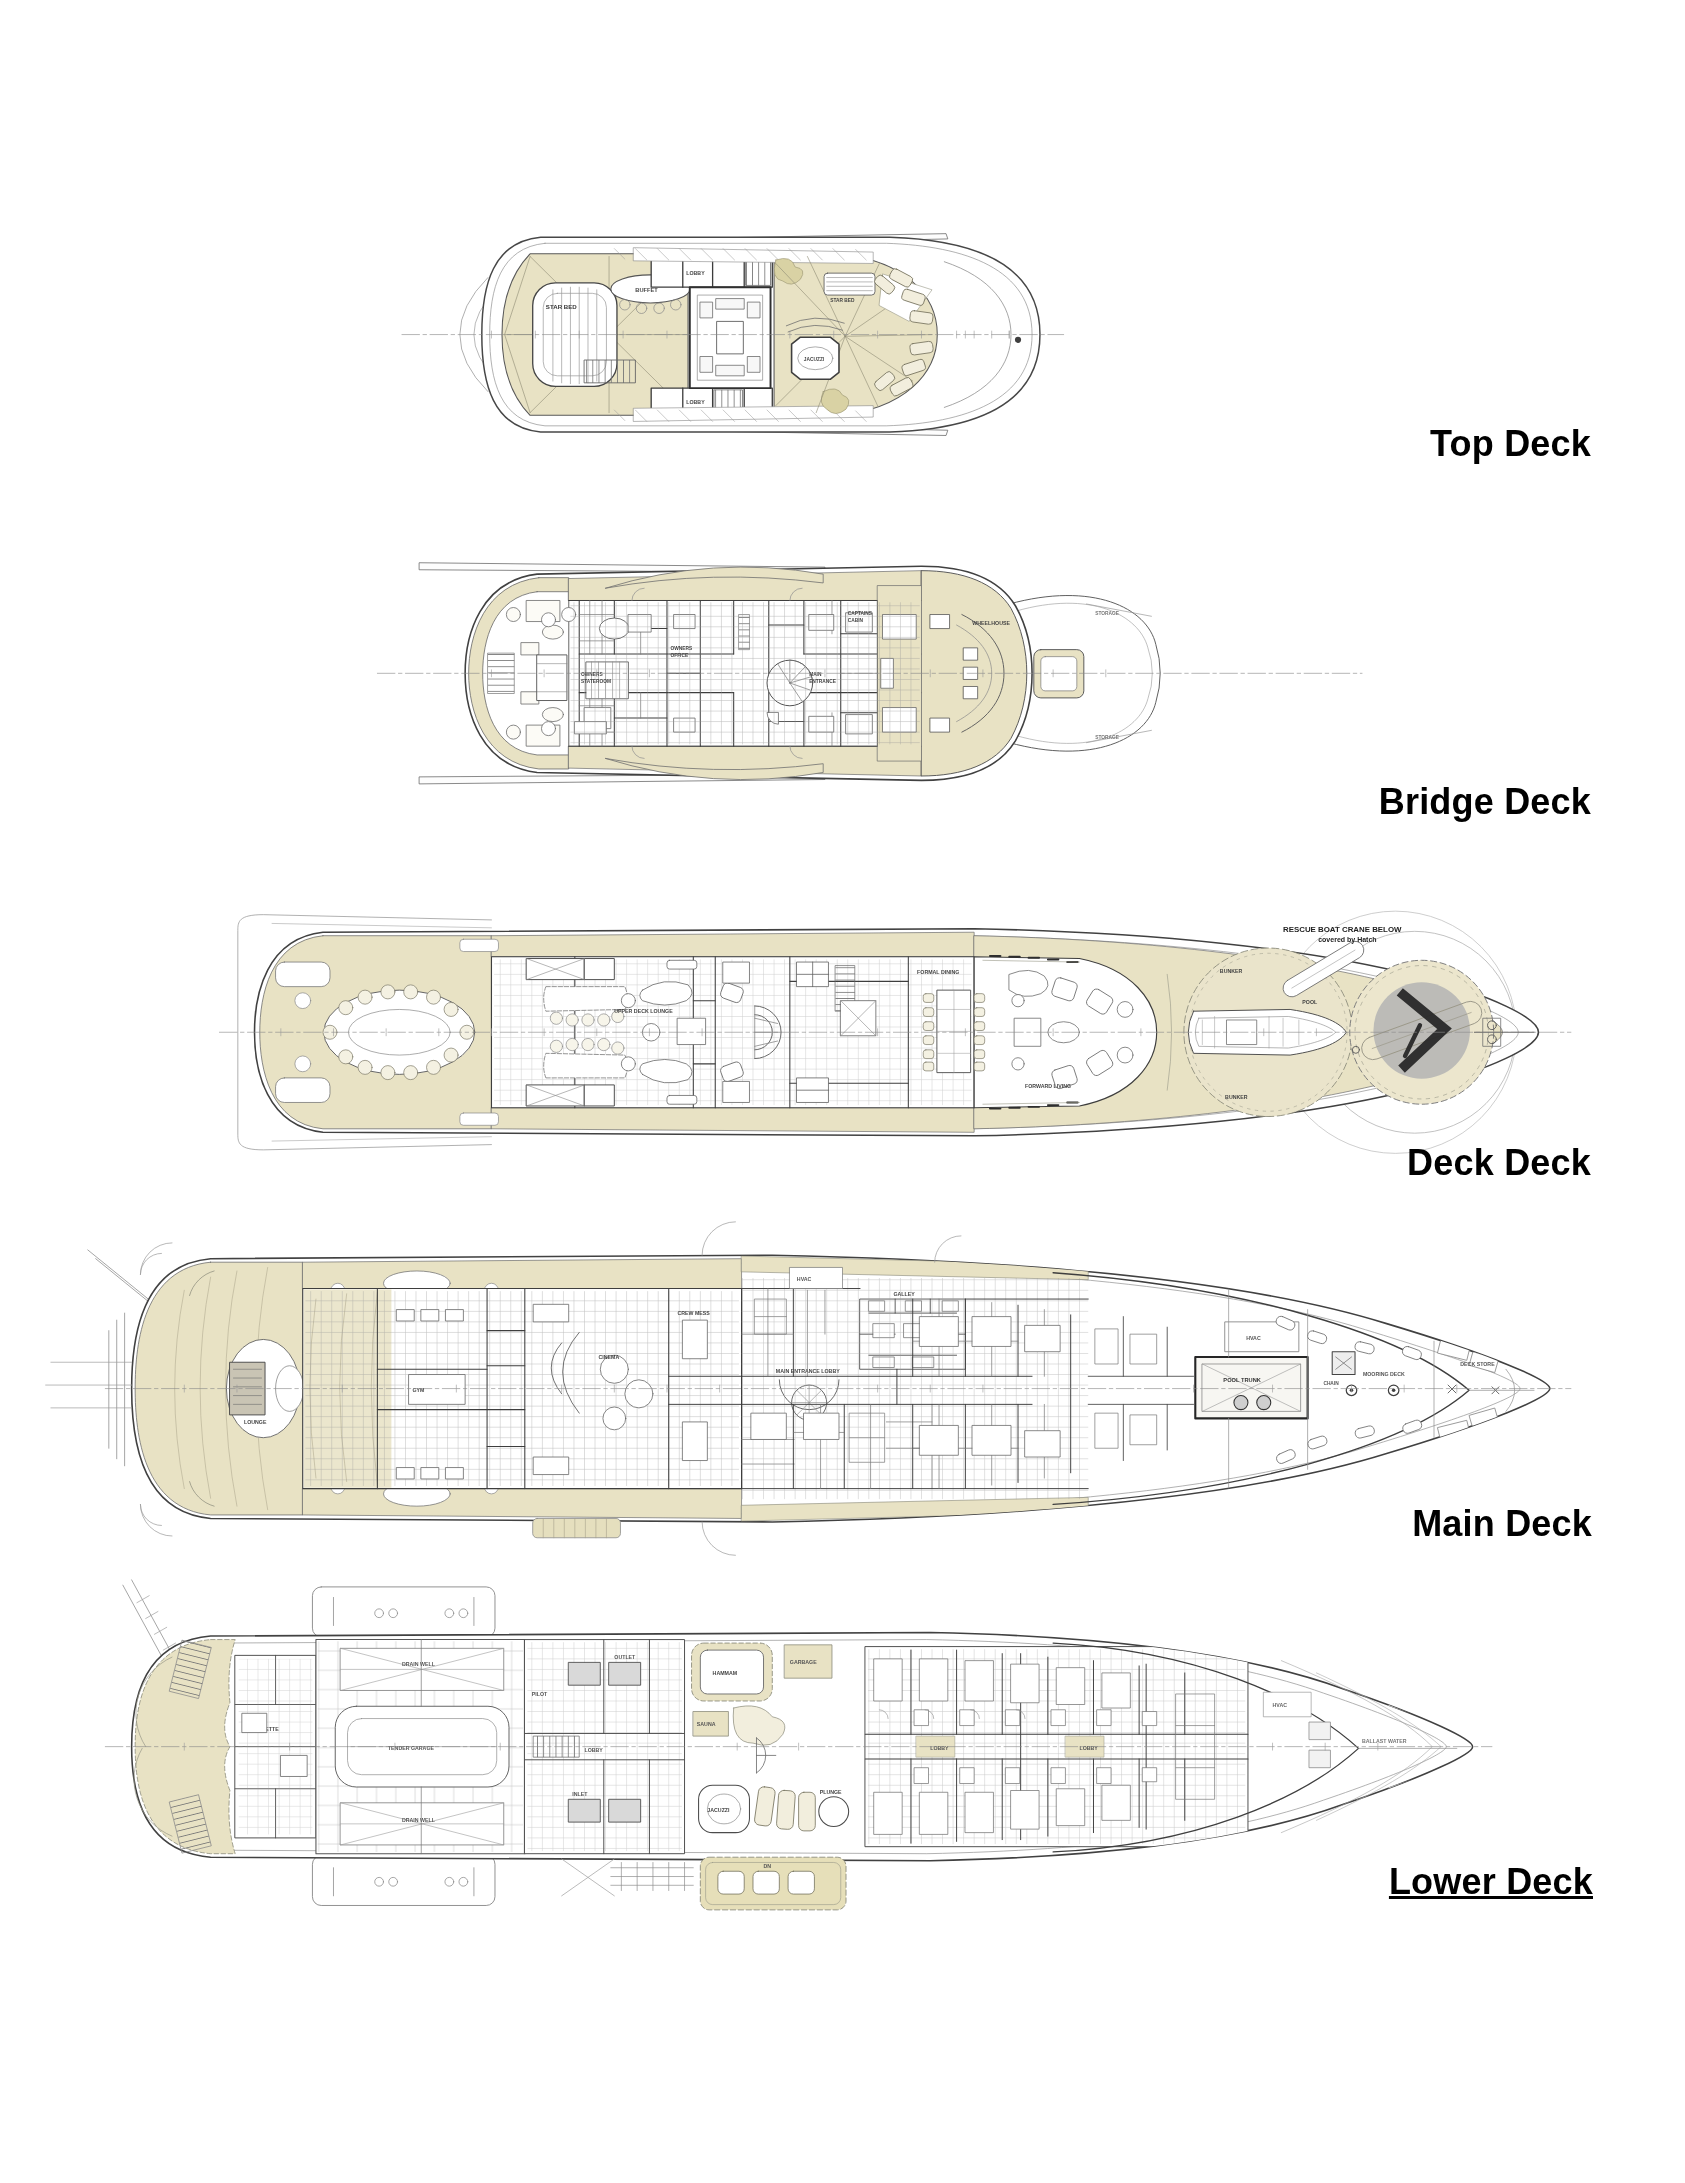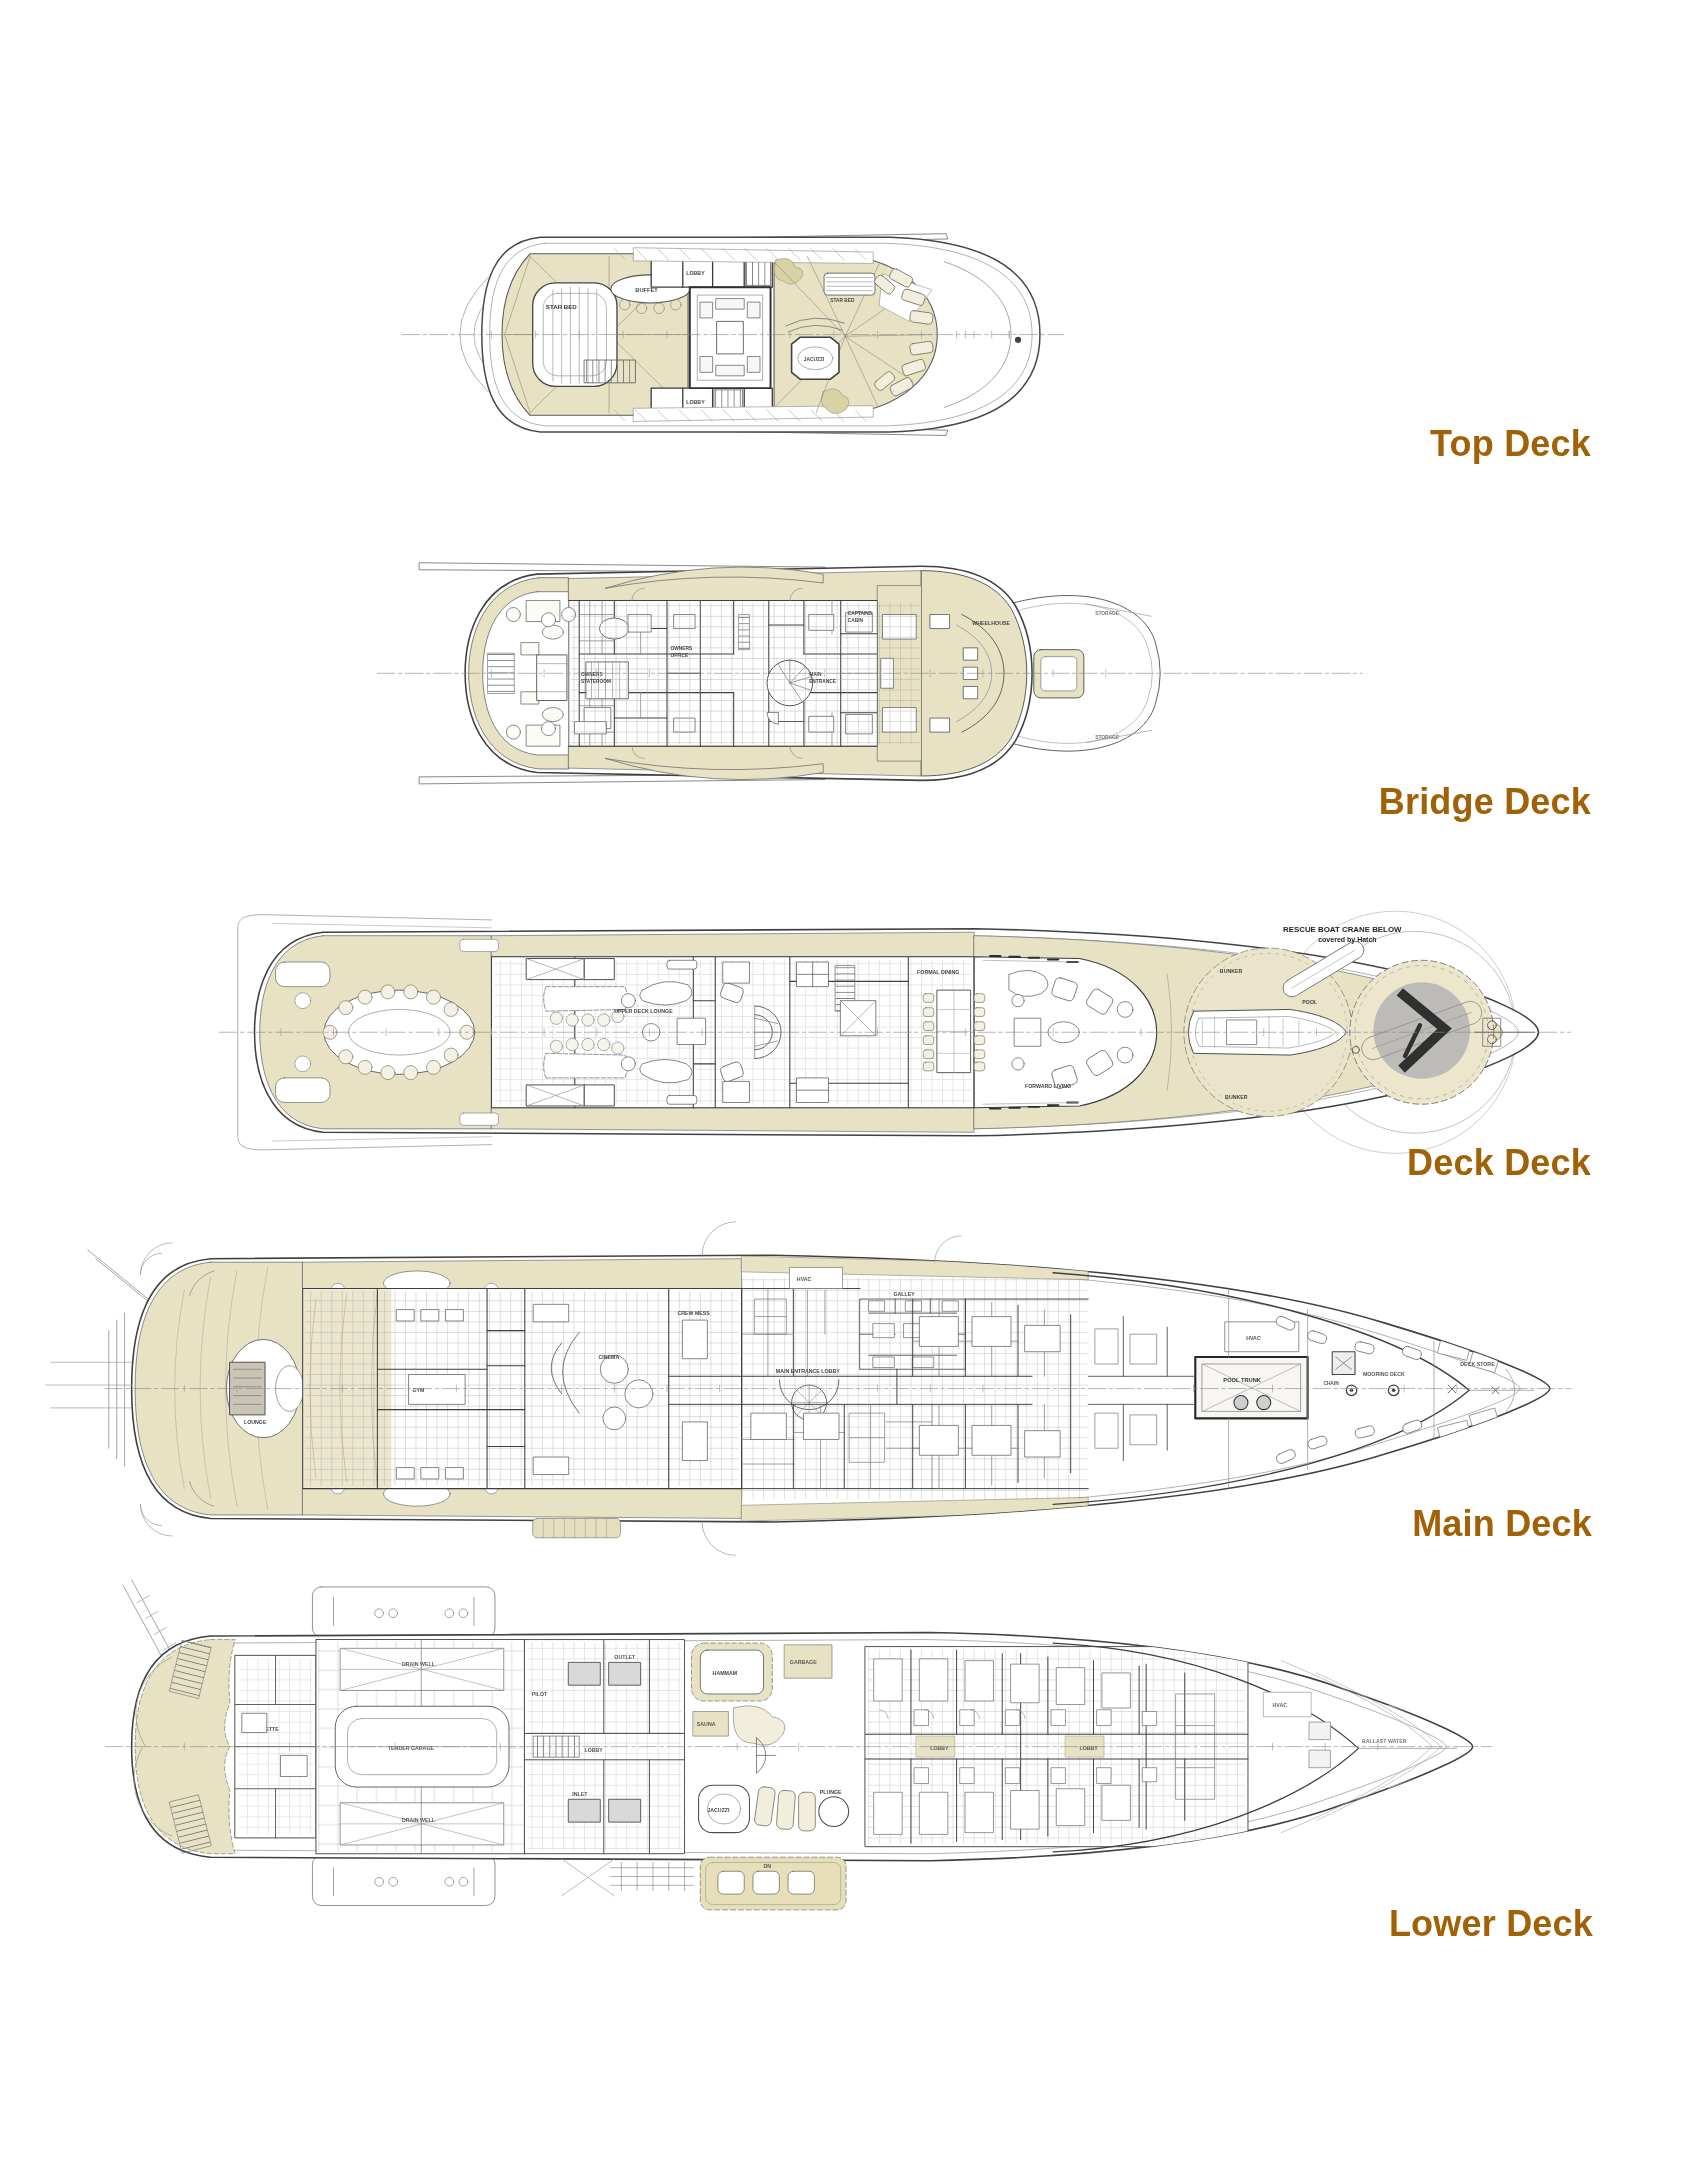--- a/index.html
+++ b/index.html
@@ -1,18 +1,18 @@
 <!DOCTYPE html>
 <html style="font-size:14px"><head>
 <meta charset="utf-8">
 <style>
   html,body{margin:0;padding:0;background:#ffffff;}
   #page{position:relative;width:1685px;height:2183px;background:#ffffff;overflow:hidden;
         font-family:"Liberation Sans", sans-serif;}
-  .lbl{position:absolute;color:#a16207;font-weight:bold;font-size:36px;letter-spacing:0.2px;
+  .lbl{position:absolute;color:#000000;font-weight:bold;font-size:36px;letter-spacing:0.2px;
        white-space:nowrap;transform:translateX(-100%);}
 </style>
 </head>
 <body>
 <div id="page">
 <svg width="1685" height="2183" viewBox="0 0 1920 2487" style="position:absolute;left:0;top:0" xmlns="http://www.w3.org/2000/svg">
 <defs>
   <pattern id="stairsV" width="7" height="40" patternUnits="userSpaceOnUse">
     <path d="M3.5 0 V40" stroke="#787878" stroke-width="1" fill="none"></path>
   </pattern>
@@ -771,15 +771,15 @@
 
   <path d="M120 1990 H1700" stroke="#8a8a8a" stroke-width="0.7" stroke-dasharray="20 4 4 4"></path>
   <path d="M210 1986 v8 M330 1986 v8 M450 1986 v8 M570 1986 v8 M840 1986 v8 M910 1986 v8 M1450 1986 v8 M1510 1986 v8 M1570 1986 v8" stroke="#9a9a9a" stroke-width="0.7"></path>
 </g>
 </svg>
 
 <div class="lbl" style="left:1591px;top:423px;">Top Deck</div>
 <div class="lbl" style="left:1591px;top:781px;text-align:right;">Bridge Deck</div>
 <div class="lbl" style="left:1591px;top:1142px;">Deck Deck</div>
 <div class="lbl" style="left:1592px;top:1503px;">Main Deck</div>
-<div class="lbl" style="left:1593px;top:1903px;">Lower Deck</div>
+<div class="lbl" style="left:1593px;top:1861px;text-decoration:underline;">Lower Deck</div>
 </div>
 
 
 </body></html>

